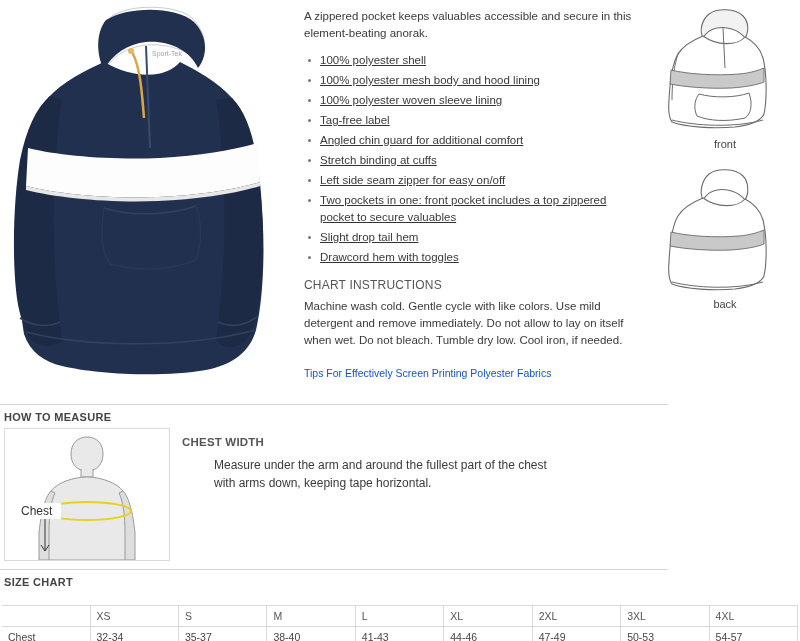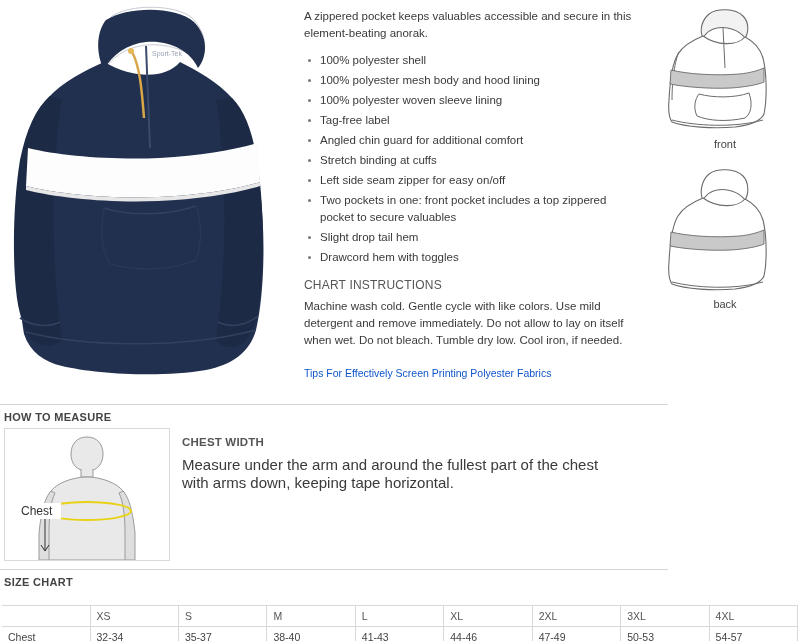--- a/index.html
+++ b/index.html
@@ -31,20 +31,21 @@
   .intro {
     font-size: 11.5px;
     line-height: 17px;
     color: #3a3a3a;
     margin: 0 0 10px 0;
   }
   ul.features {
     list-style: none;
     margin: 0 0 12px 0;
     padding: 0;
+    text-decoration: underline;
   }
   ul.features li {
     font-size: 11.5px;
     line-height: 17px;
     color: #3a3a3a;
     padding-left: 16px;
     position: relative;
     margin-bottom: 3px;
   }
   ul.features li:before {
@@ -106,23 +107,24 @@
   }
   .measure-text { padding: 8px 0 0 12px; }
   .measure-title {
     font-size: 11.5px;
     font-weight: bold;
     color: #555;
     margin-bottom: 8px;
     letter-spacing: .2px;
   }
   .measure-desc {
-    font-size: 15px;
+    font-size: 12px;
     line-height: 18px;
     color: #3a3a3a;
+    margin-left: 32px;
   }
 
   
   .size-chart-table {
     width: 796px;
     margin-left: 2px;
     border-collapse: collapse;
     font-size: 10.5px;
     color: #444;
     margin-top: 12px;

